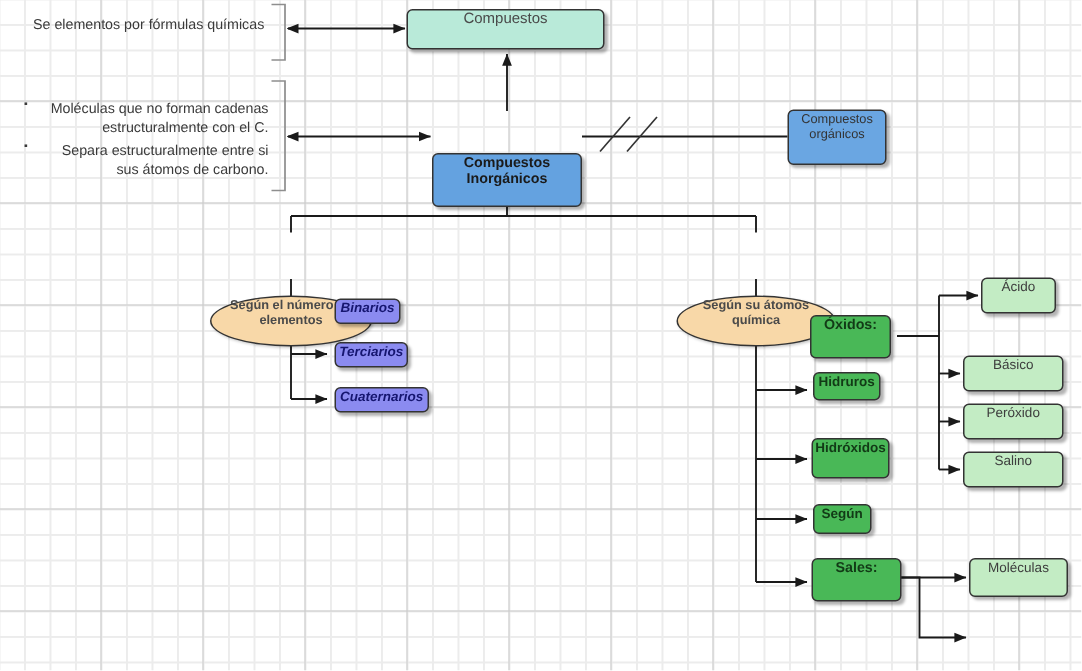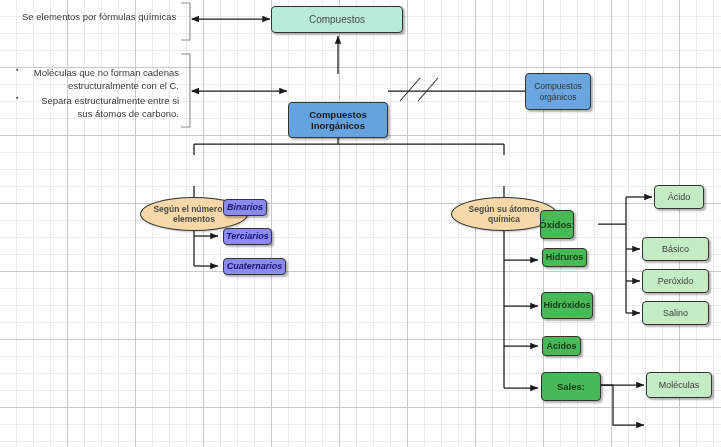--- a/index.html
+++ b/index.html
@@ -30,21 +30,20 @@
   #edges {
     position: absolute;
     left: 0; top: 0;
     width: 721px; height: 447px;
     pointer-events: none;
   }
   .node {
     position: absolute;
     box-sizing: border-box;
     display: flex;
-    align-items: center;
     justify-content: center;
     text-align: center;
     line-height: 1.18;
     border: 1px solid #333333;
     border-radius: 4px;
     box-shadow: 2px 2px 2px rgba(0,0,0,0.30);
   }
   .node.ellipse {
     border-radius: 50%;
     box-shadow: 1px 1px 2px rgba(0,0,0,0.22);
@@ -178,34 +177,34 @@
   </div>
 
   <div class="node c-peri" style="left:223px; top:228px; width:49px; height:17px; font-size:9px;">
     <span>Terciarios</span>
   </div>
 
   <div class="node c-peri" style="left:223px; top:258px; width:63px; height:17px; font-size:9px;">
     <span>Cuaternarios</span>
   </div>
 
-  <div class="node c-green" style="left:540px; top:210px; width:34px; height:29px; font-size:9.5px;">
+  <div class="node c-green" style="left:540px; top:210px; width:54px; height:29px; font-size:9.5px;">
     <span>Óxidos:</span>
   </div>
 
   <div class="node c-green" style="left:542px; top:248px; width:45px; height:19px; font-size:9px;">
     <span>Hidruros</span>
   </div>
 
   <div class="node c-green" style="left:541px; top:292px; width:52px; height:27px; font-size:9px;">
     <span>Hidróxidos</span>
   </div>
 
   <div class="node c-green" style="left:542px; top:336px; width:39px; height:20px; font-size:9px;">
-    <span>Ácidos</span>
+    <span>Según</span>
   </div>
 
   <div class="node c-green" style="left:541px; top:372px; width:60px; height:29px; font-size:9.5px;">
     <span>Sales:</span>
   </div>
 
   <div class="node c-green2" style="left:654px; top:185px; width:50px; height:24px; font-size:9px;">
     <span>Ácido</span>
   </div>
 

